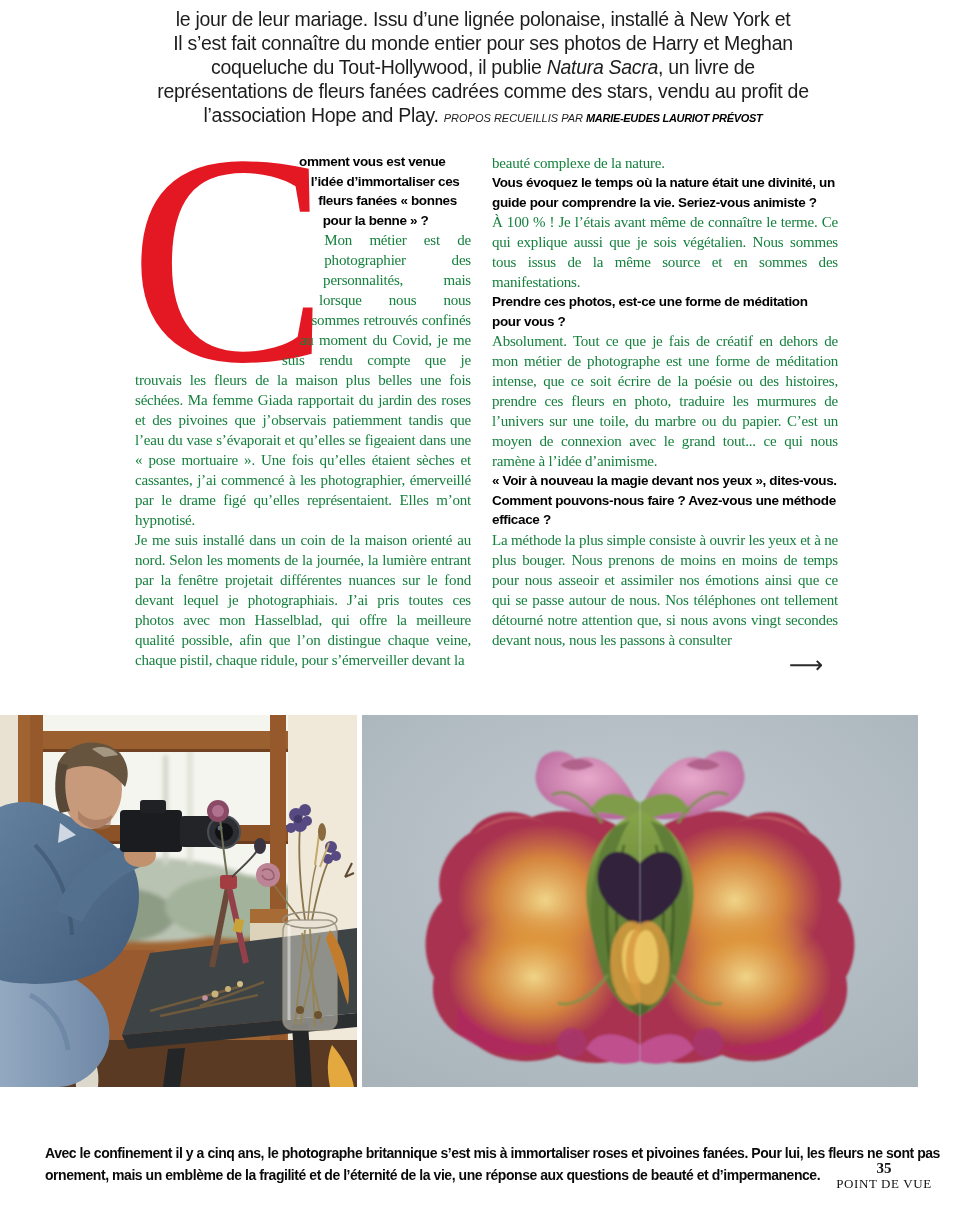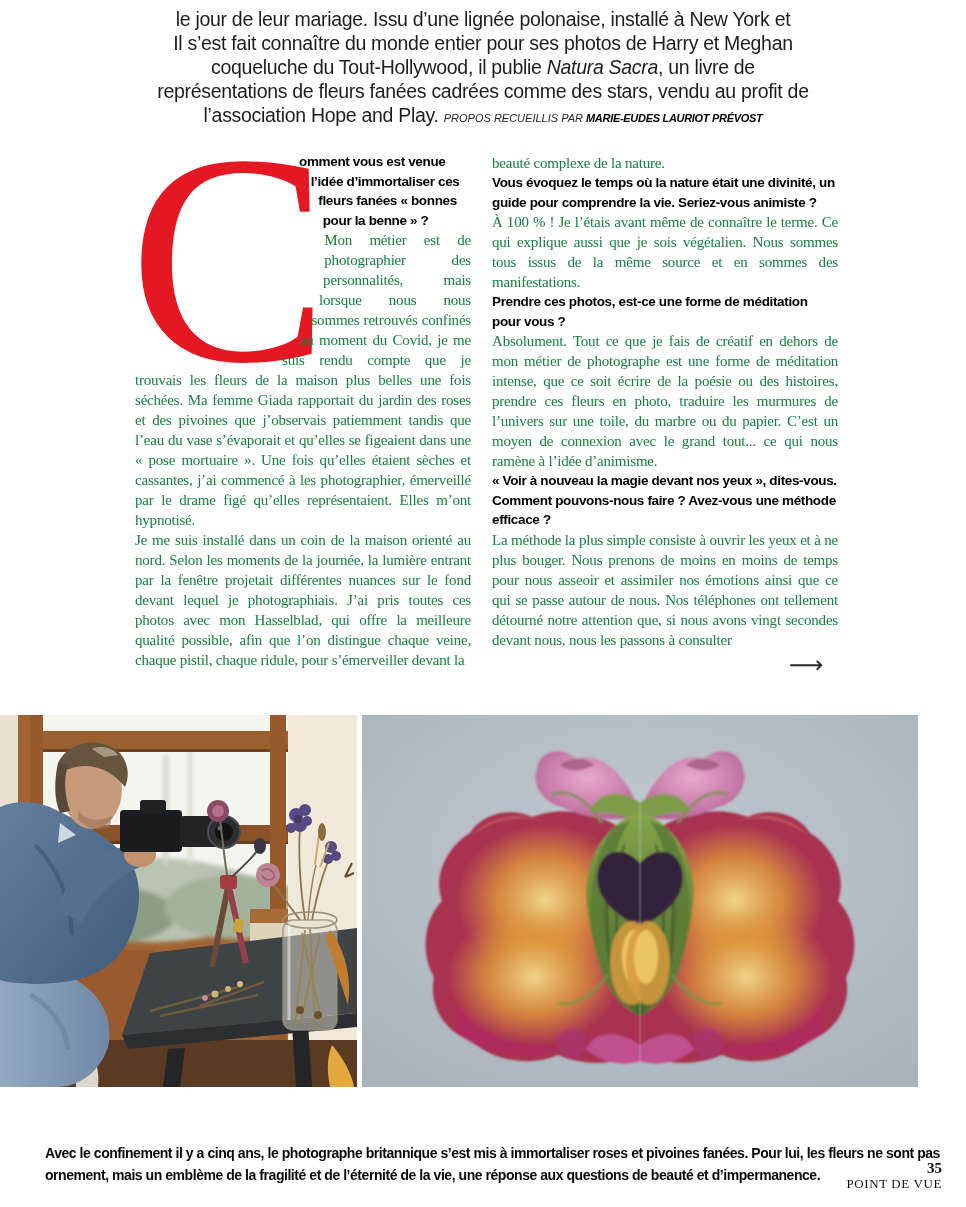--- a/index.html
+++ b/index.html
@@ -32,21 +32,21 @@
 
   
   .photo{position:absolute;top:715px;height:372px;overflow:hidden;}
   .photo svg{display:block;width:100%;height:100%;}
   .photo-left{left:0;width:357px;}
   .photo-right{left:362px;width:556px;}
 
   
   .caption{position:absolute;left:45px;top:1111px;width:902px;
            font-weight:700;font-size:14px;line-height:22px;letter-spacing:-0.45px;color:#0a0a0a;margin-top:31px;}
-  .folio{position:absolute;left:826px;top:1160px;width:116px;text-align:right;
+  .folio{position:absolute;left:826px;top:1160px;width:116px;text-align:center;
          font-family:"Liberation Serif",serif;color:#111;}
   .folio-num{font-weight:700;font-size:15px;line-height:16px;}
   .folio-mag{font-weight:400;font-size:13px;line-height:15px;letter-spacing:0.6px;}
 </style>
 </head>
 <body>
 
 <div class="page">
 
   <header class="intro">

